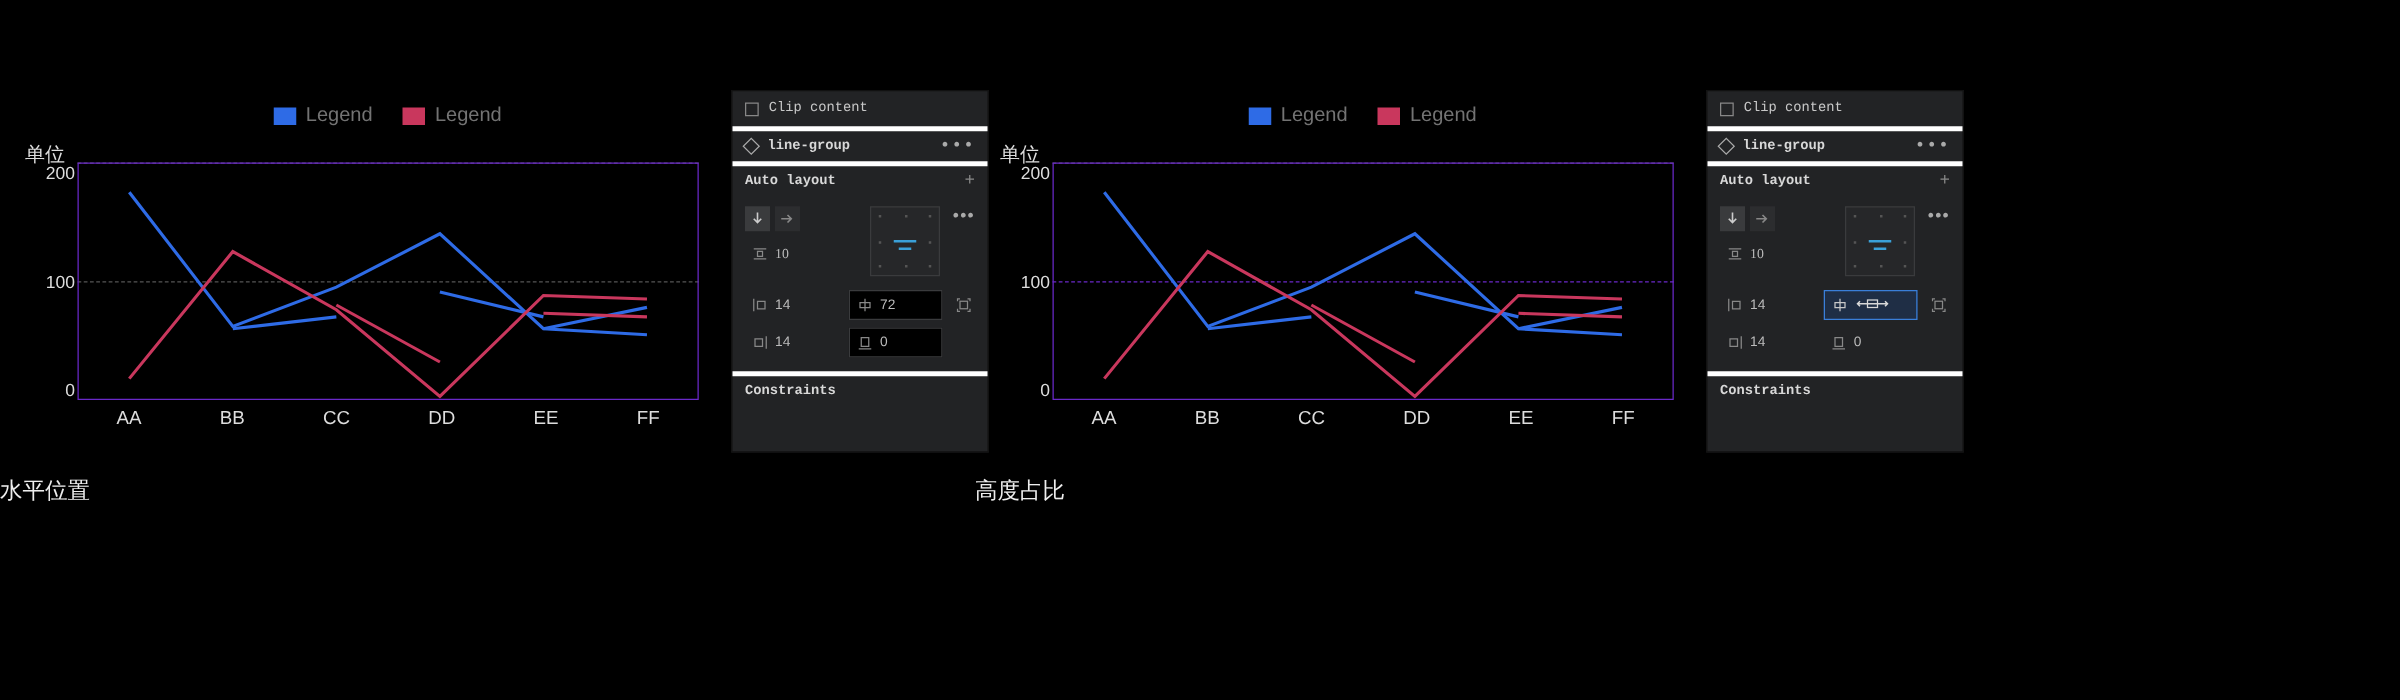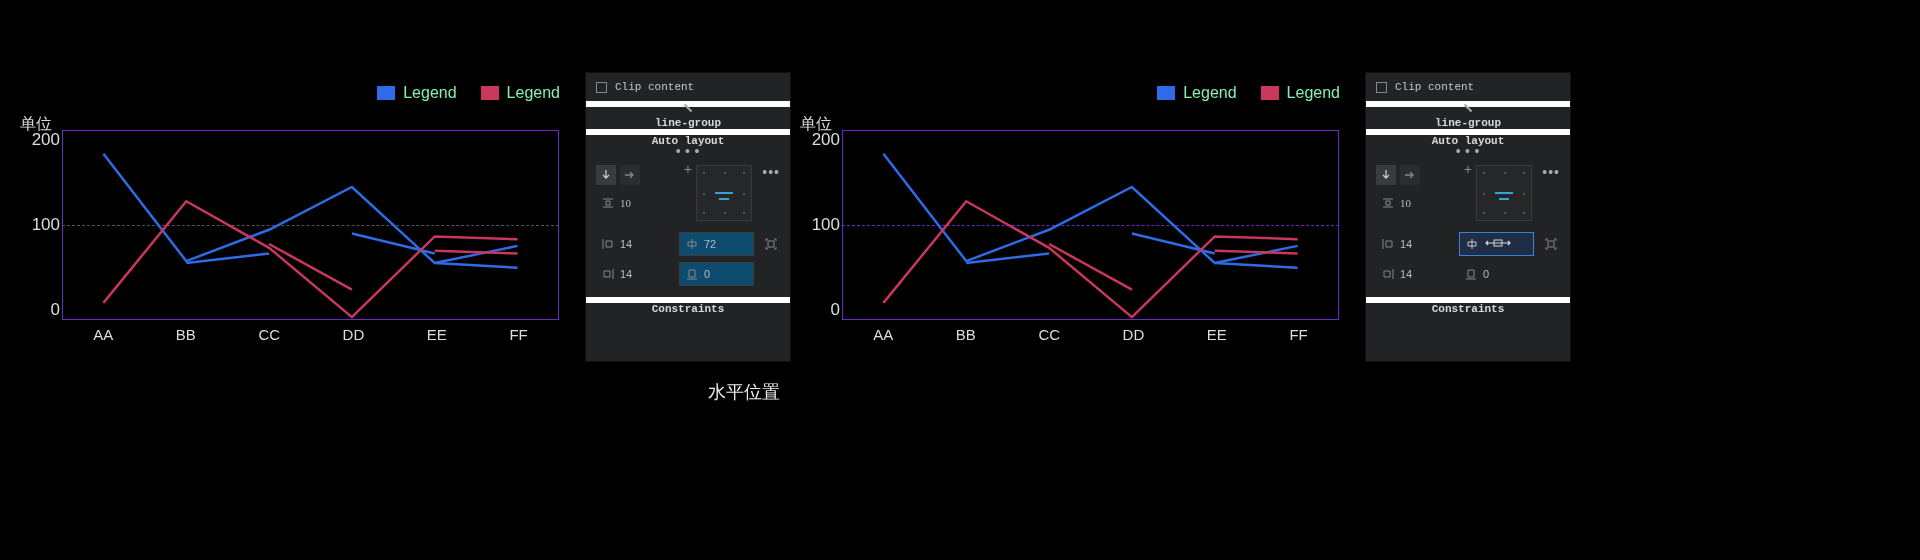--- a/index.html
+++ b/index.html
@@ -18,24 +18,24 @@
   height: 560px;
 }
 .half.left { left: 0; width: 780px; }
 .half.right { left: 780px; width: 780px; }
 .legend-row {
   position: absolute;
   left: 60px;
   top: 84px;
   width: 500px;
   display: flex;
-  justify-content: flex-end;
+  justify-content: center;
   gap: 24px;
   font-size: 16px;
-  color: #86efac;
+  color: #737373;
 }
 .legend-item { display: flex; align-items: center; gap: 8px; }
 .swatch { width: 18px; height: 14px; }
 .swatch.blue { background: #2e6be6; }
 .swatch.red  { background: #c9375d; }
 .ylabel {
   position: absolute;
   left: 20px;
   top: 114px;
   font-size: 16px;
@@ -44,21 +44,21 @@
 .axis-y-ticks {
   position: absolute;
   left: 20px;
   top: 130px;
   width: 40px;
   height: 190px;
   display: flex;
   flex-direction: column;
   justify-content: space-between;
   text-align: right;
-  font-size: 17px;
+  font-size: 14px;
   color: #ddd;
 }
 .plot-area {
   position: absolute;
   left: 62px;
   top: 130px;
   width: 497px;
   height: 190px;
 }
 .plot-border {
@@ -85,21 +85,21 @@
   position: absolute;
   inset: 0;
   width: 100%;
   height: 100%;
   overflow: visible;
 }
 .caption {
   position: absolute;
   top: 380px;
   width: 100%;
-  text-align: right;
+  text-align: left;
   font-size: 18px;
   color: #eee;
 }
 
 .panel {
   position: absolute;
   top: 72px;
   width: 206px;
   height: 290px;
   background: #222325;
@@ -110,21 +110,21 @@
 .half.left .panel { left: 585px; }
 .half.right .panel { left: 585px; }
 .panel-row {
   display: flex;
   align-items: center;
   height: 28px;
   padding: 0 10px;
   gap: 8px;
   font-family: Liberation Mono, monospace;
 }
-.panel-row.sep { border-top: 6px solid #ffffff; flex-direction: column; }
+.panel-row.sep { border-top: 4px solid #ffffff; }
 .panel-row .grow { flex: 1; }
 .panel b { font-weight: 600; color: #d8d8d8; }
 .checkbox {
   width: 11px; height: 11px;
   border: 1px solid #888;
   background: transparent;
   display: inline-block;
 }
 .dots { color: #aaa; font-size: 14px; letter-spacing: 1px; line-height: 1; }
 .plus { color: #888; font-size: 14px; line-height: 1; }
@@ -175,21 +175,21 @@
 }
 .field {
   display: flex;
   align-items: center;
   gap: 6px;
   height: 24px;
   padding: 0 6px;
   color: #bbb;
   font-size: 11px;
 }
-.field.boxed { border: 1px solid #3a3b3d; background: #0c4a6e; }
+.field.boxed { border: 1px solid #3a3b3d; background: #000000; }
 .field.highlight { border: 1px solid #3a7fd9; background: #1f2e45; }
 .field .ico {
   width: 12px; height: 12px;
   display: inline-flex;
   align-items: center;
   justify-content: center;
   color: #888;
 }
 .sq-btn {
   width: 18px; height: 24px;
@@ -374,20 +374,21 @@
     <div class="plot-border"></div>
   </div>
   <div class="axis-x-ticks">
     <span>AA</span>
     <span>BB</span>
     <span>CC</span>
     <span>DD</span>
     <span>EE</span>
     <span>FF</span>
   </div>
+  <div class="caption">高度占比</div>
 
   <div class="panel">
     <div class="panel-row">
       <span class="checkbox"></span>
       <span>Clip content</span>
     </div>
     <div class="panel-row sep">
       <span class="diamond"></span>
       <span><b>line-group</b></span>
       <span class="grow"></span>

